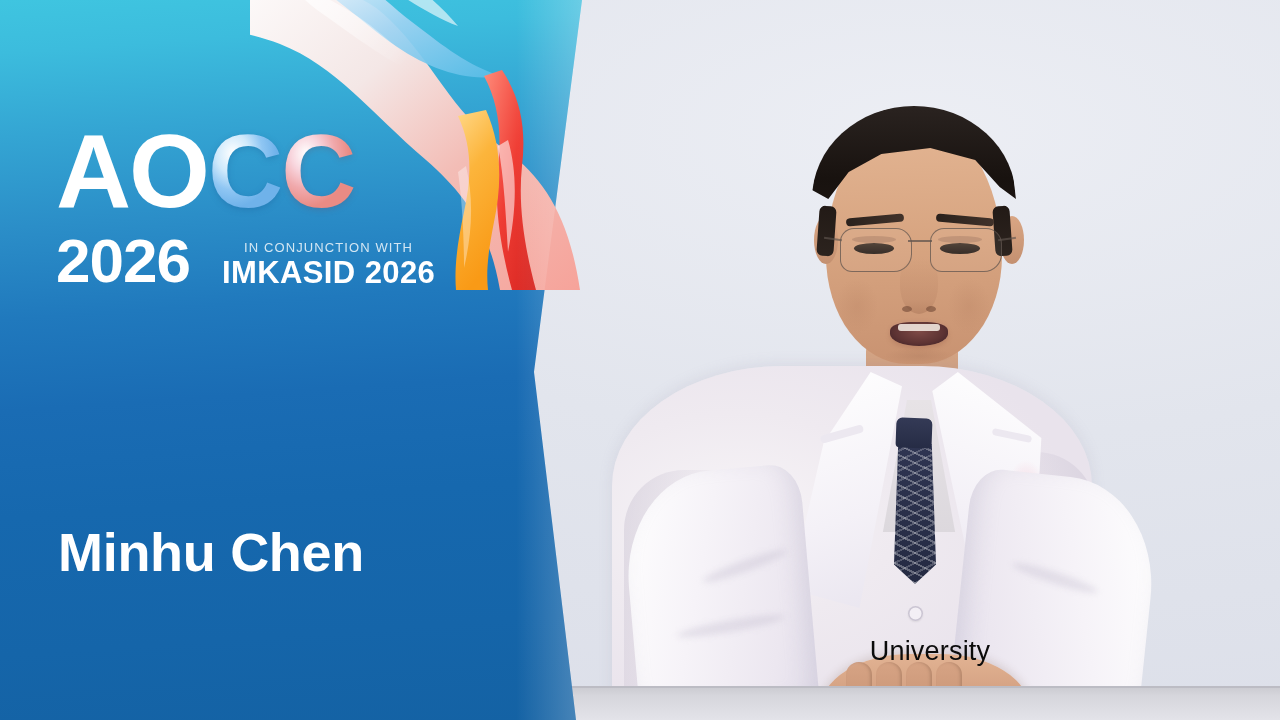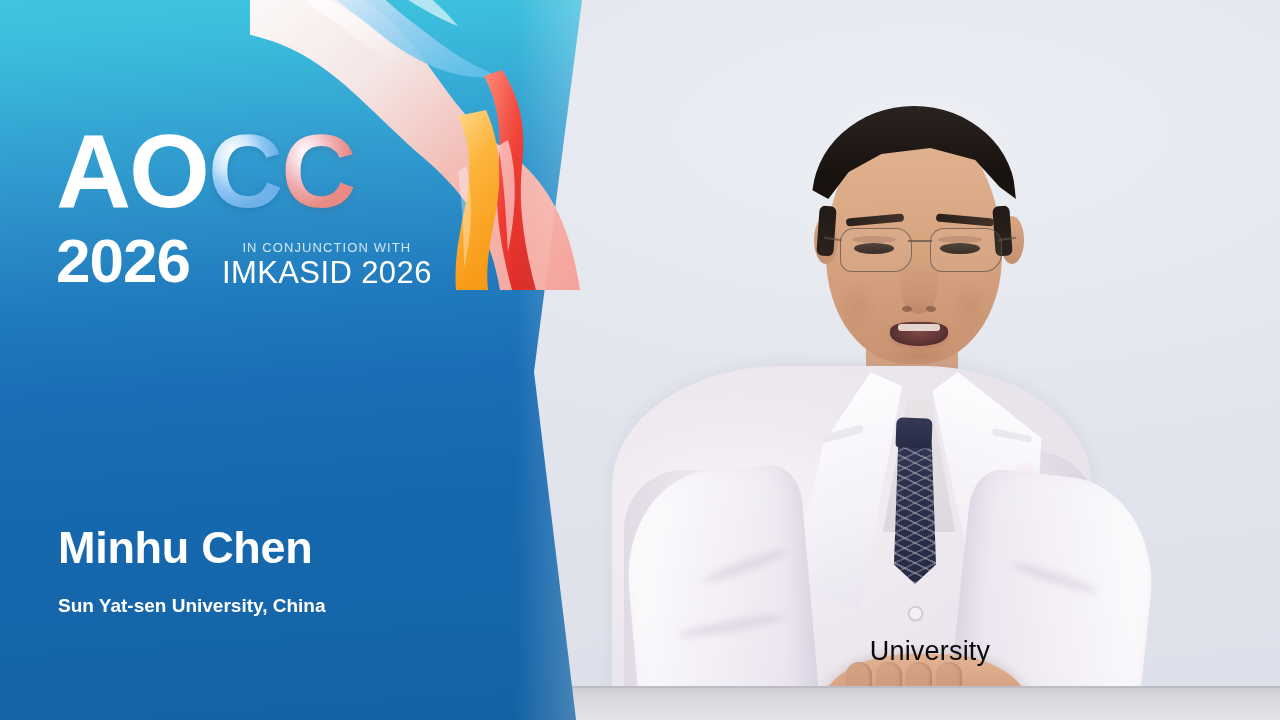--- a/index.html
+++ b/index.html
@@ -315,27 +315,27 @@
   .logo-sub{display:flex;align-items:flex-end;margin-top:14px;text-align:center;}
   .year{
     font-weight:800;font-size:62px;line-height:1;color:#ffffff;letter-spacing:-1px;
   }
   .conj{margin-left:32px;padding-bottom:4px;}
   .conj-small{
     font-size:13px;letter-spacing:1.1px;color:rgba(255,255,255,.80);
     font-weight:500;margin-bottom:2px;
   }
   .conj-big{
-    font-size:31px;font-weight:400;color:#ffffff;letter-spacing:.4px;line-height:1;
+    font-size:31px;font-weight:700;color:#ffffff;letter-spacing:.4px;line-height:1;
   }
 
   
   .speaker{position:absolute;left:58px;top:524px;width:470px;}
   .sp-name{
-    font-size:45px;font-weight:800;color:#ffffff;letter-spacing:-.3px;line-height:1.05;
+    font-size:54px;font-weight:800;color:#ffffff;letter-spacing:-.3px;line-height:1.05;
   }
   .sp-line{
     font-size:19px;font-weight:700;color:#ffffff;line-height:1.35;margin-top:2px;
   }
   .sp-lines{margin-top:22px;}
 </style>
 </head>
 <body>
 
 <div id="stage">
@@ -481,17 +481,16 @@
       <span class="conj">
         <div class="conj-small">IN CONJUNCTION WITH</div>
         <div class="conj-big">IMKASID 2026</div>
       </span>
     </div>
   </div>
 
   <div class="speaker">
     <div class="sp-name">Minhu Chen</div>
     <div class="sp-lines">
-      <div class="sp-line">Sun Yat-sen University, China</div>
     </div>
   </div>
 
 </div>
 
 </body></html>

